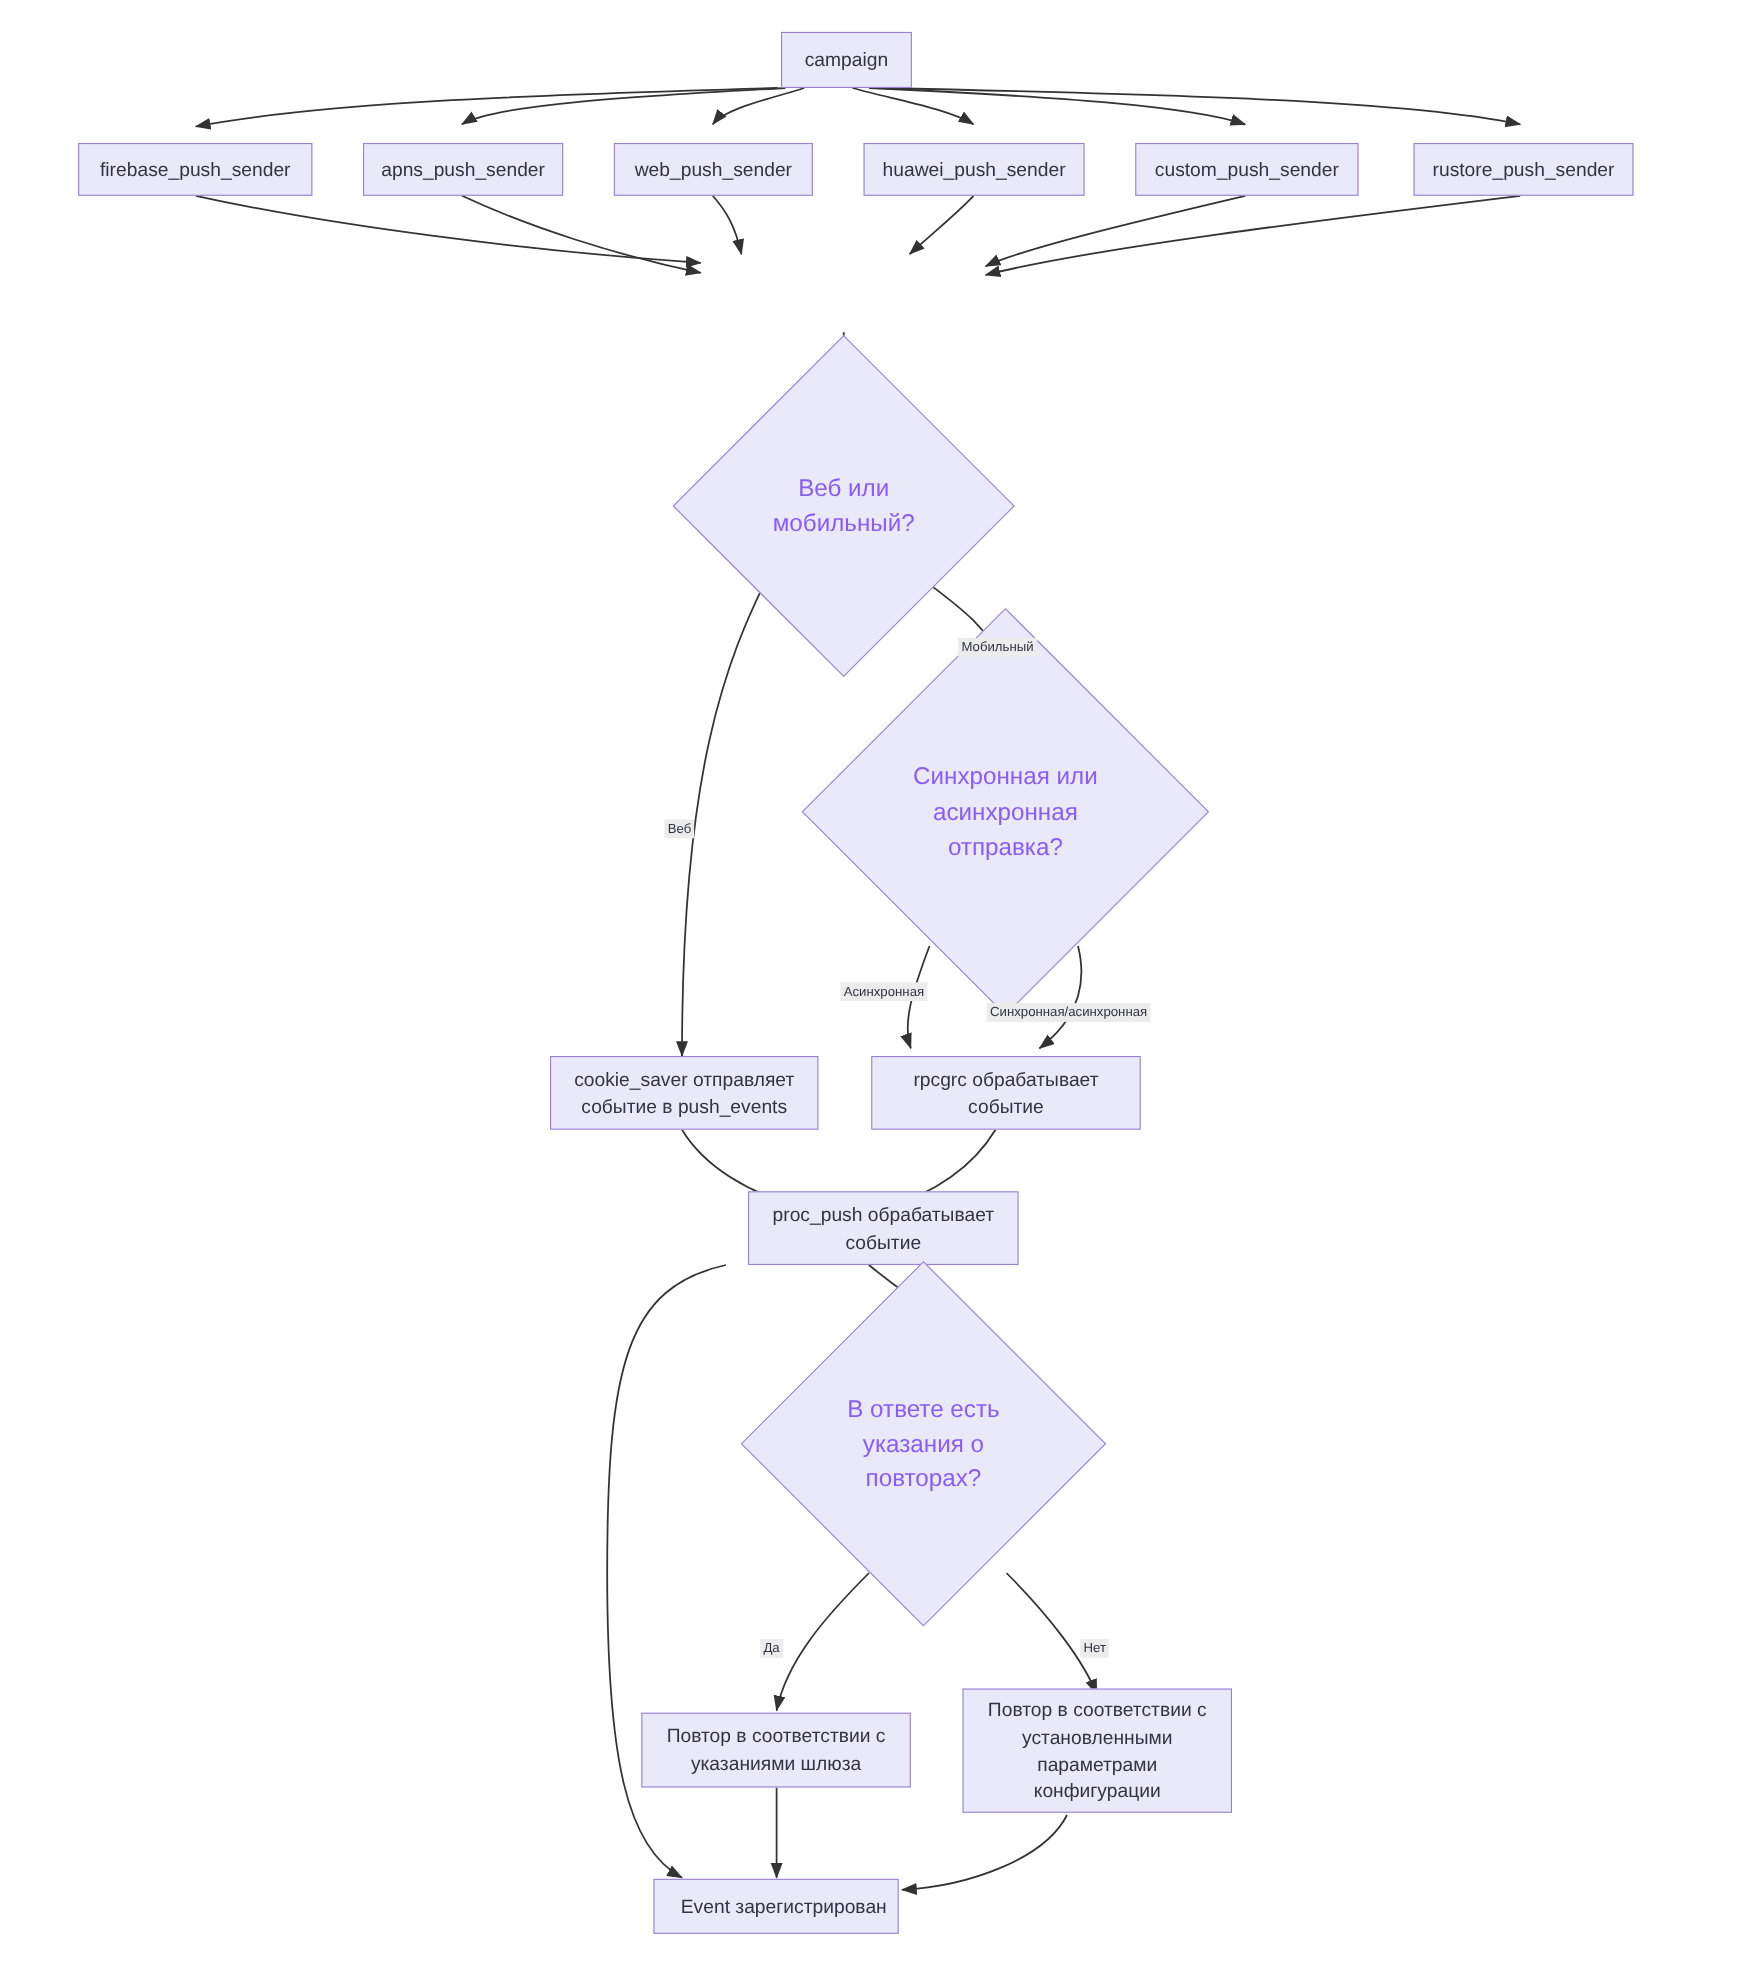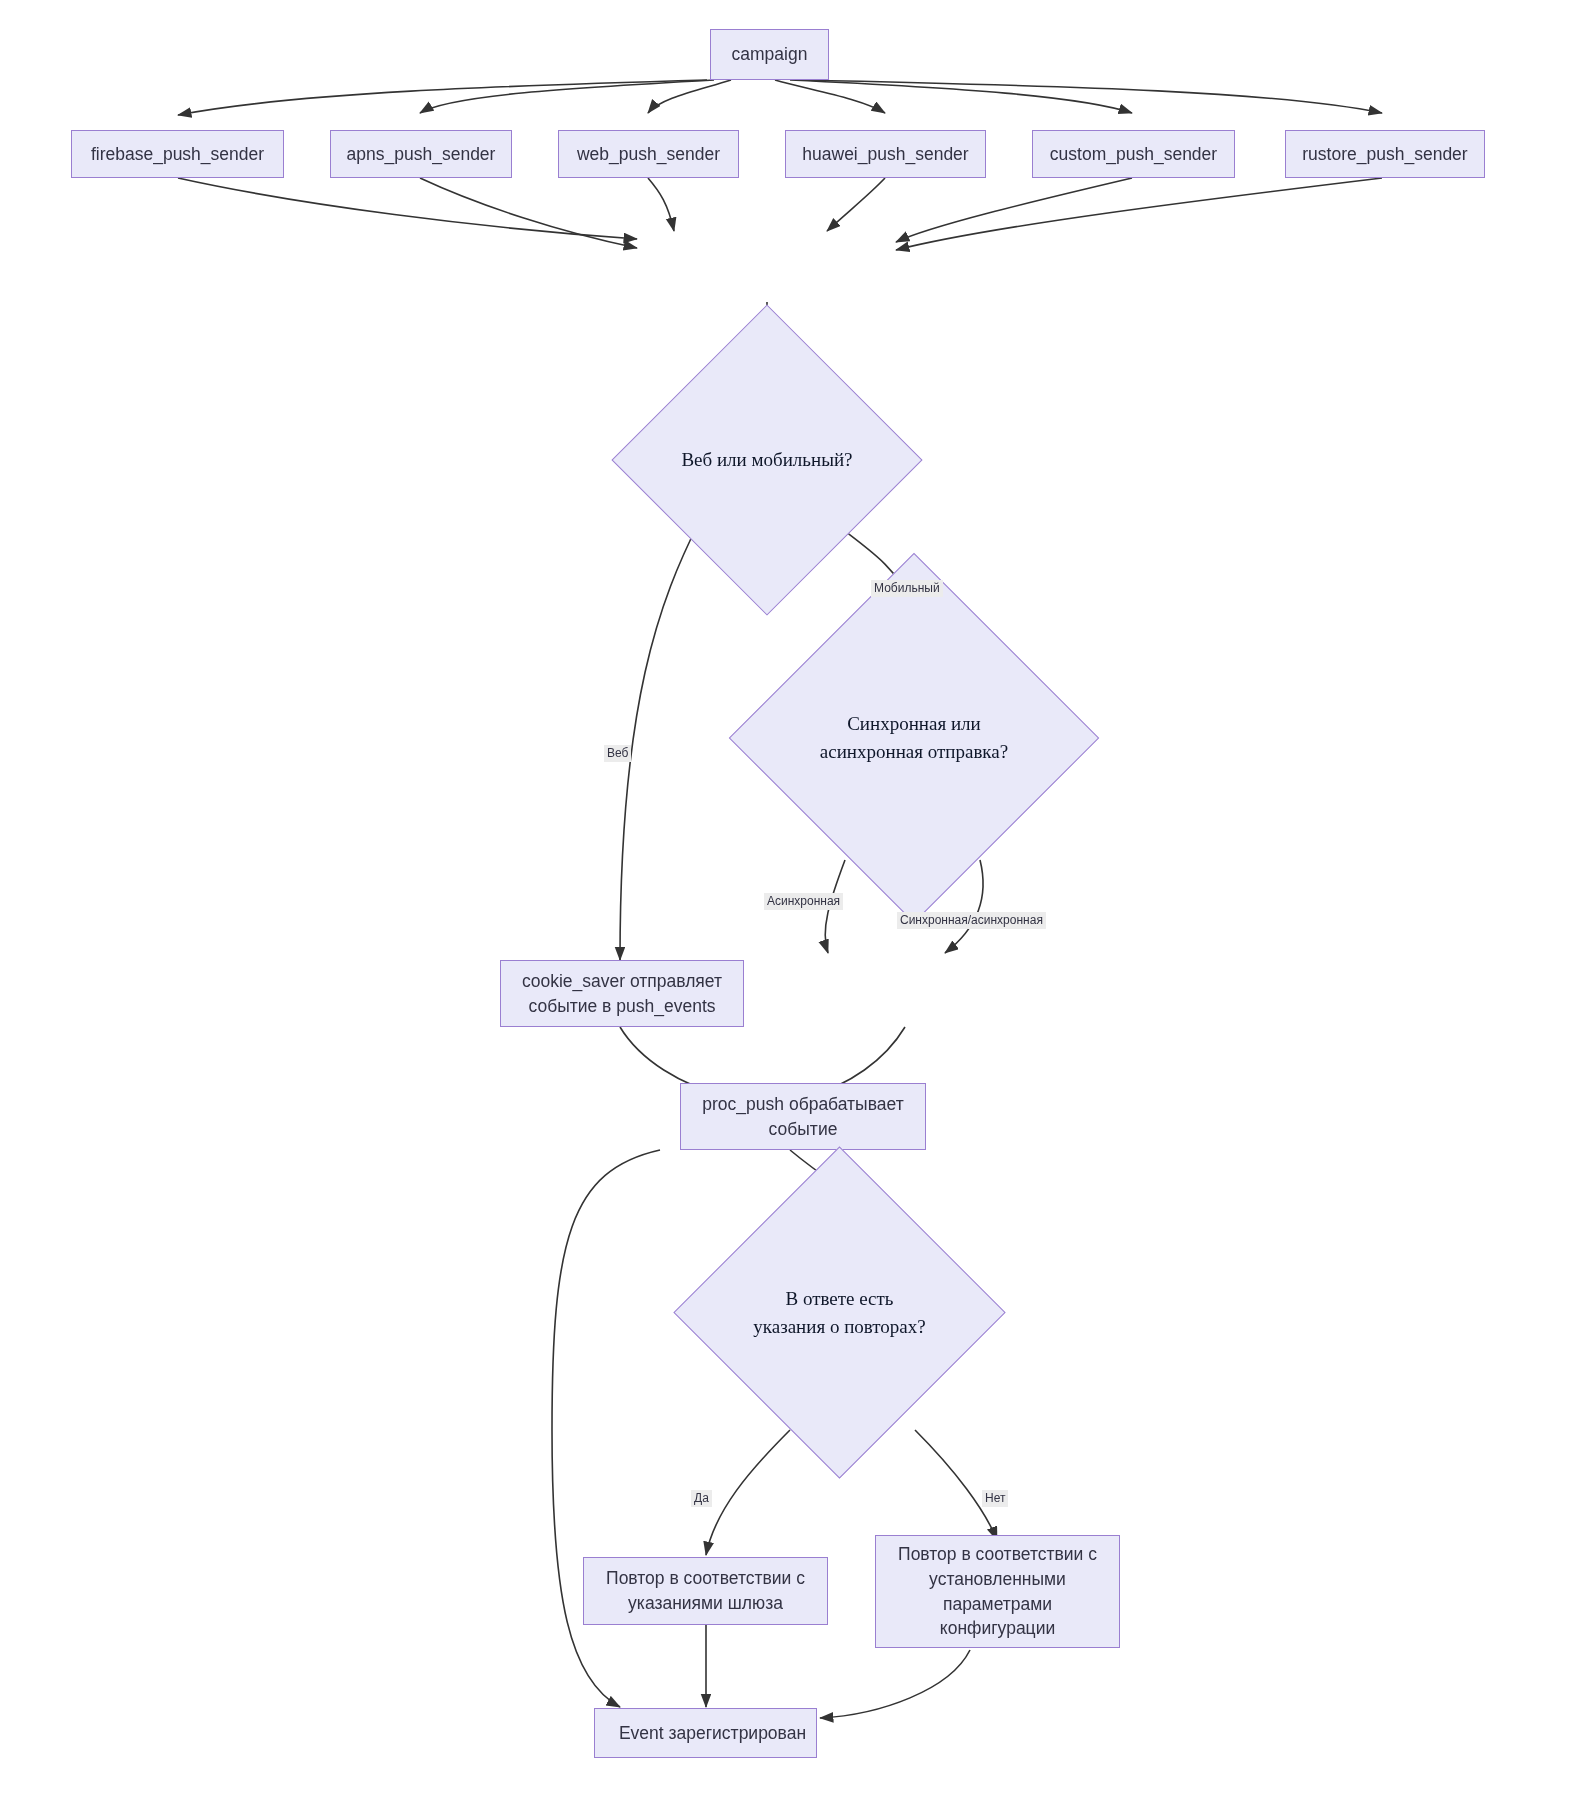--- a/index.html
+++ b/index.html
@@ -4,21 +4,21 @@
 <style>
   html,body{margin:0;padding:0;background:#ffffff;}
   #stage{position:relative;width:1589px;height:1801px;background:#ffffff;
          font-family:"Liberation Sans",sans-serif;overflow:hidden;}
   svg#wires{position:absolute;left:0;top:0;width:1589px;height:1801px;pointer-events:none;}
   .node{position:absolute;box-sizing:border-box;background:#e9e9f9;border:1.4px solid #9a7fd1;
         display:flex;align-items:center;justify-content:center;text-align:center;
         color:#333344;font-size:17.5px;line-height:1.42;padding:4px 8px;}
   .diamond{position:absolute;background:transparent;border:none;display:flex;
            align-items:center;justify-content:center;text-align:center;
-           color:#0f172a;font-size:19px;line-height:1.45;font-family:Liberation Serif, serif;}
+           color:#8b5cf6;font-size:22px;line-height:1.45;}
   .diamond .dshape{position:absolute;left:0;top:0;width:100%;height:100%;
         background:#e9e9f9;border:1.4px solid #9a7fd1;
         transform:rotate(45deg);box-sizing:border-box;}
   .diamond .dtext{position:relative;z-index:2;width:78%;}
   .elabel{position:absolute;background:#ececec;color:#333344;font-size:12px;
           padding:1px 3px;white-space:nowrap;line-height:1.25;}
 </style>
 </head>
 <body>
 
@@ -110,20 +110,23 @@
 
   <div class="diamond" style="left:783px;top:607px;width:262px;height:262px;">
     <div class="dshape"></div>
     <div class="dtext">Синхронная или асинхронная отправка?</div>
   </div>
 
   <div class="node" style="left:500px;top:960px;width:244px;height:67px;">
     <span>cookie_saver отправляет событие в push_events</span>
   </div>
 
+  <div class="node" style="left:792px;top:960px;width:245px;height:67px;">
+    <span>rpcgrc обрабатывает событие</span>
+  </div>
 
   <div class="node" style="left:680px;top:1083px;width:246px;height:67px;justify-content:center;">
     <span>proc_push обрабатывает событие</span>
   </div>
 
   <div class="diamond" style="left:722px;top:1195px;width:235px;height:235px;">
     <div class="dshape"></div>
     <div class="dtext">В ответе есть указания о повторах?</div>
   </div>
 

